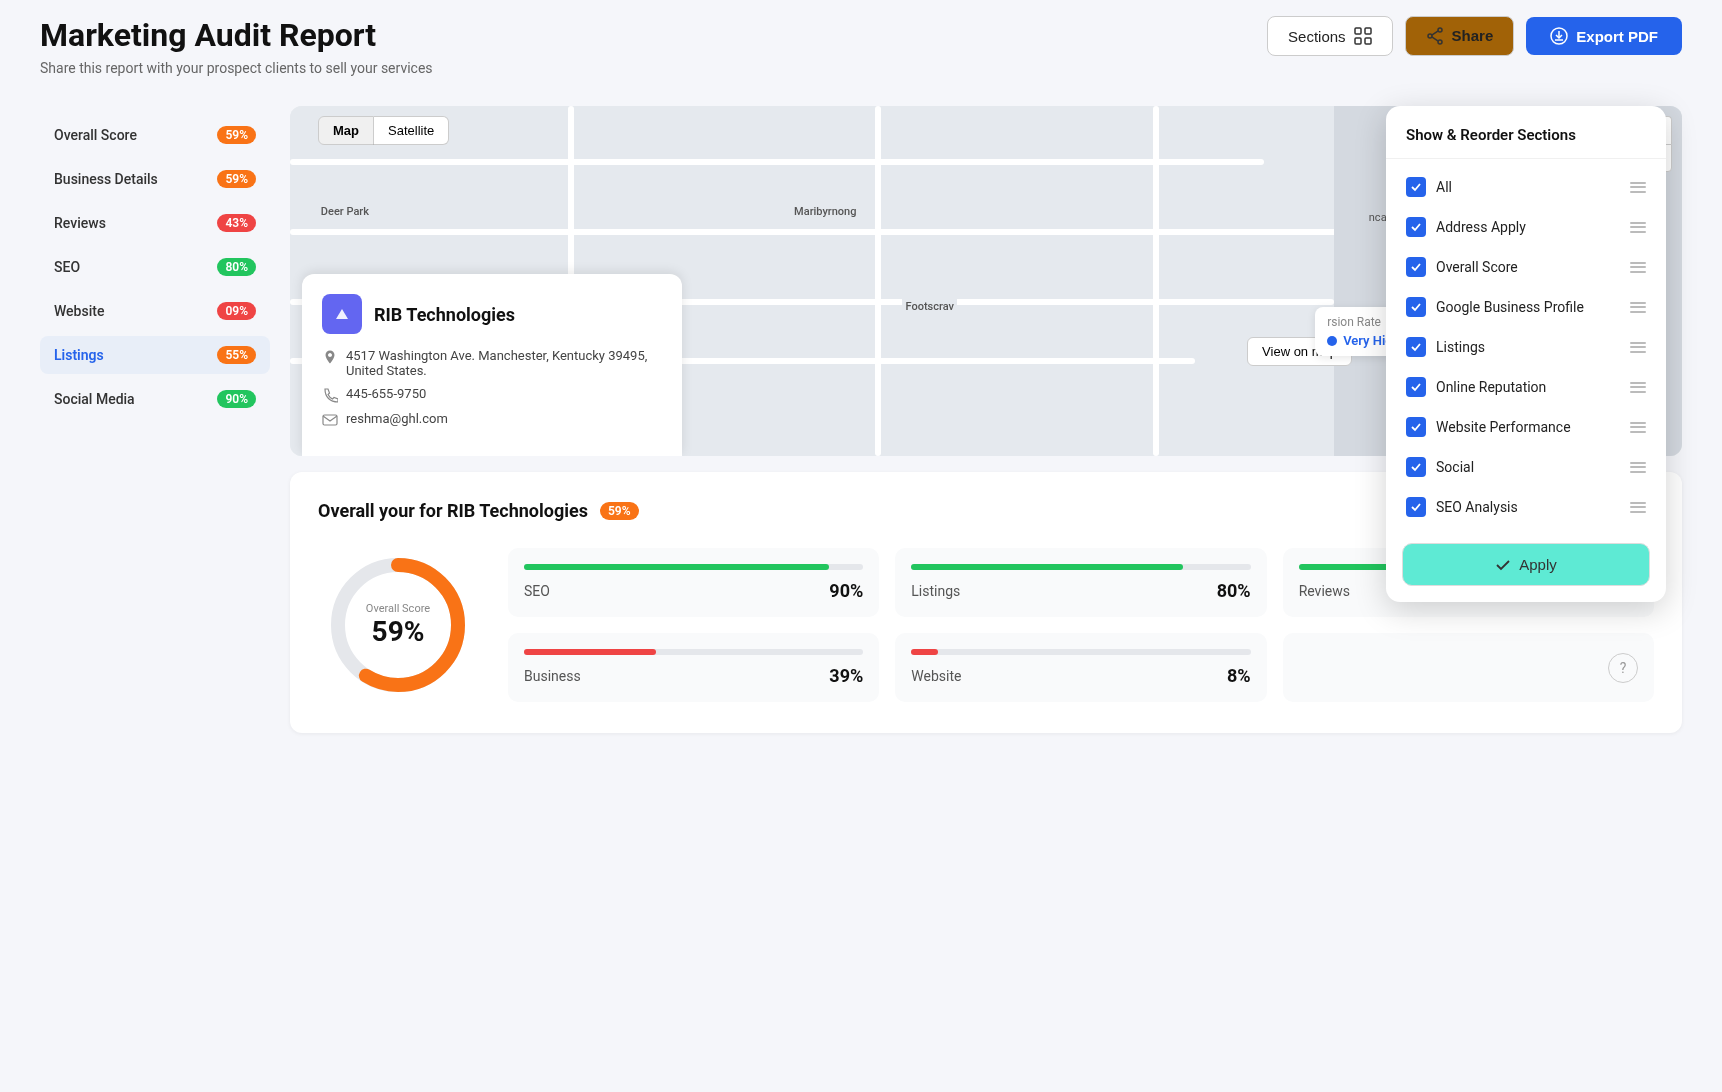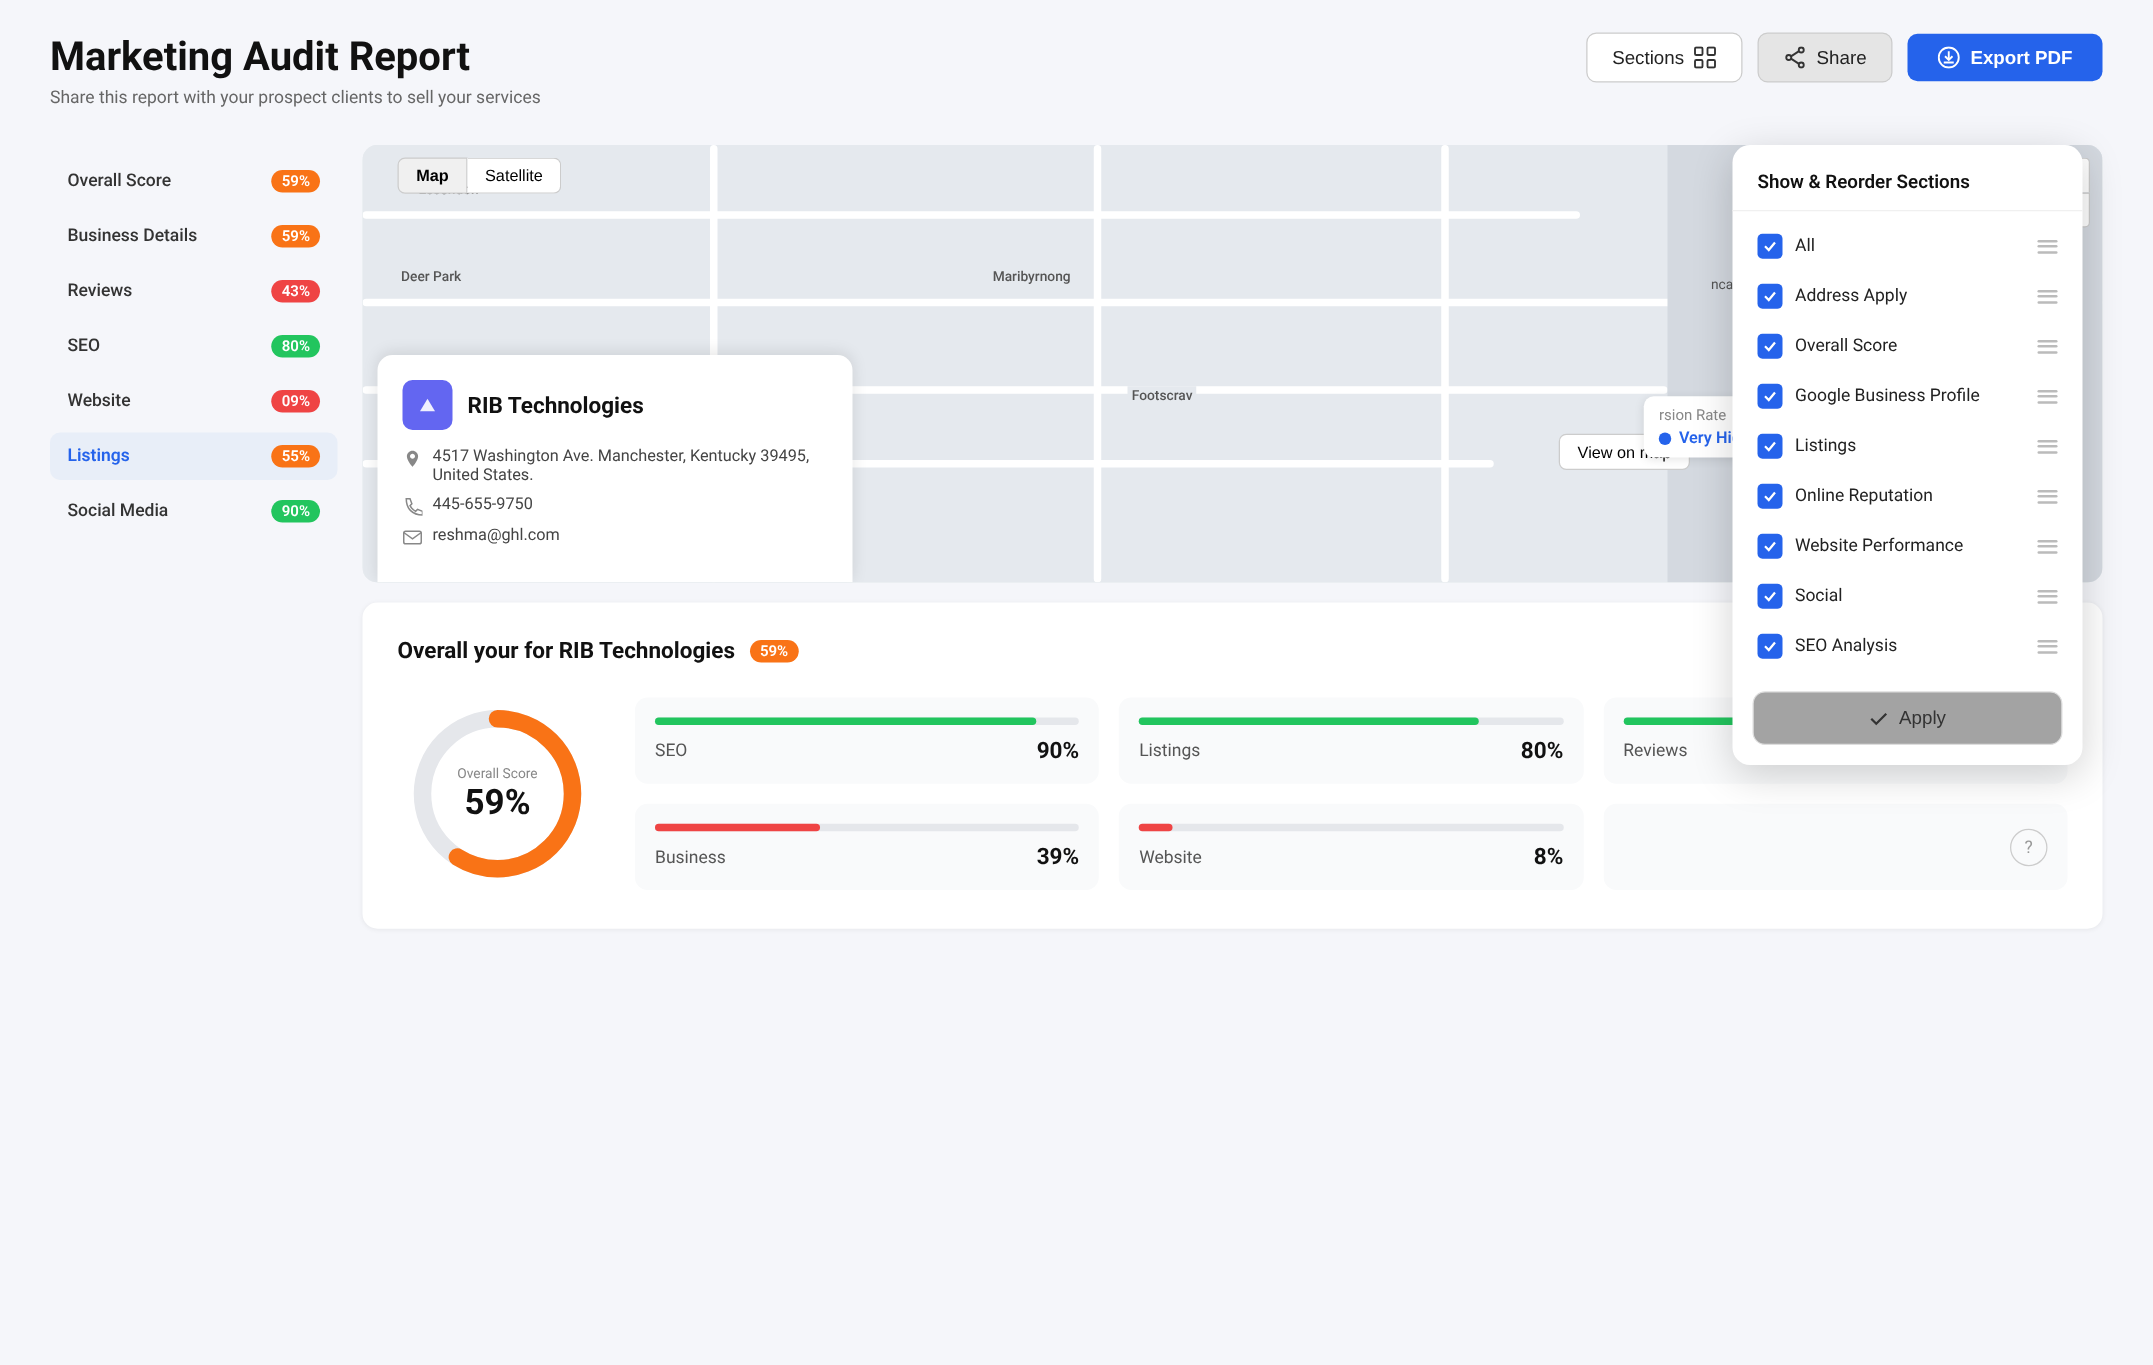--- a/index.html
+++ b/index.html
@@ -7,21 +7,21 @@
       font-family: -apple-system, BlinkMacSystemFont, 'Segoe UI', Roboto, sans-serif;
       background: #f5f6fa;
       min-height: 1092px;
       width: 1722px;
       overflow: hidden;
     }
     .page-wrapper {
       width: 1722px;
       min-height: 1092px;
       background: #f5f6fa;
-      padding: 26px 40px;
+      padding: 16px 40px;
       position: relative;
     }
     .header {
       display: flex;
       justify-content: space-between;
       align-items: flex-start;
       margin-bottom: 30px;
     }
     .header-left h1 {
       font-size: 32px;
@@ -46,28 +46,28 @@
       border: 1.5px solid #ccc;
       border-radius: 8px;
       background: #fff;
       font-size: 15px;
       font-weight: 500;
       cursor: pointer;
       color: #222;
     }
     .btn-share {
       display: flex;
-      align-items: flex-end;
+      align-items: flex-start;
       gap: 8px;
       padding: 10px 20px;
       border: 1.5px solid #ccc;
       border-radius: 8px;
-      background: #e5e5e5;
+      background: #a16207;
       font-size: 15px;
-      font-weight: 400;
+      font-weight: 700;
       cursor: pointer;
       color: #222;
     }
     .btn-export {
       display: flex;
       align-items: center;
       gap: 8px;
       padding: 10px 24px;
       border: none;
       border-radius: 8px;
@@ -374,21 +374,21 @@
       height: 2px;
       background: #bbb;
       border-radius: 1px;
     }
     .apply-btn {
       margin: 8px 16px 0;
       width: calc(100% - 32px);
       padding: 12px;
       border: 1.5px solid #ddd;
       border-radius: 10px;
-      background: #a3a3a3;
+      background: #5eead4;
       font-size: 15px;
       font-weight: 500;
       cursor: pointer;
       display: flex;
       align-items: center;
       justify-content: center;
       gap: 8px;
       color: #333;
     }
     

